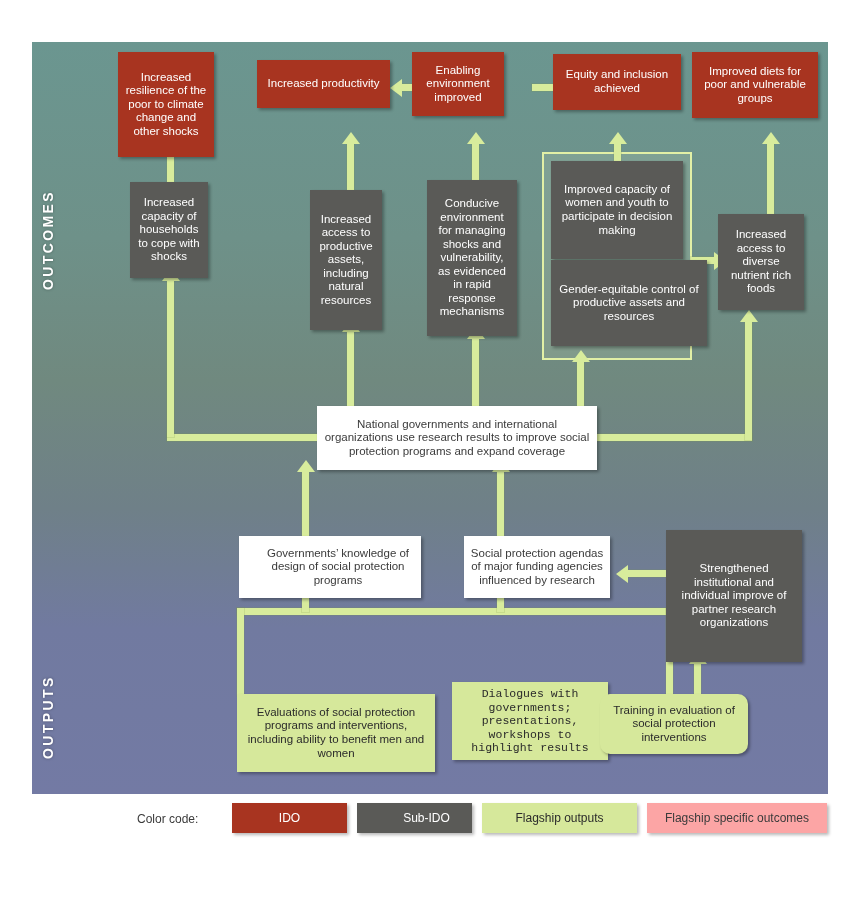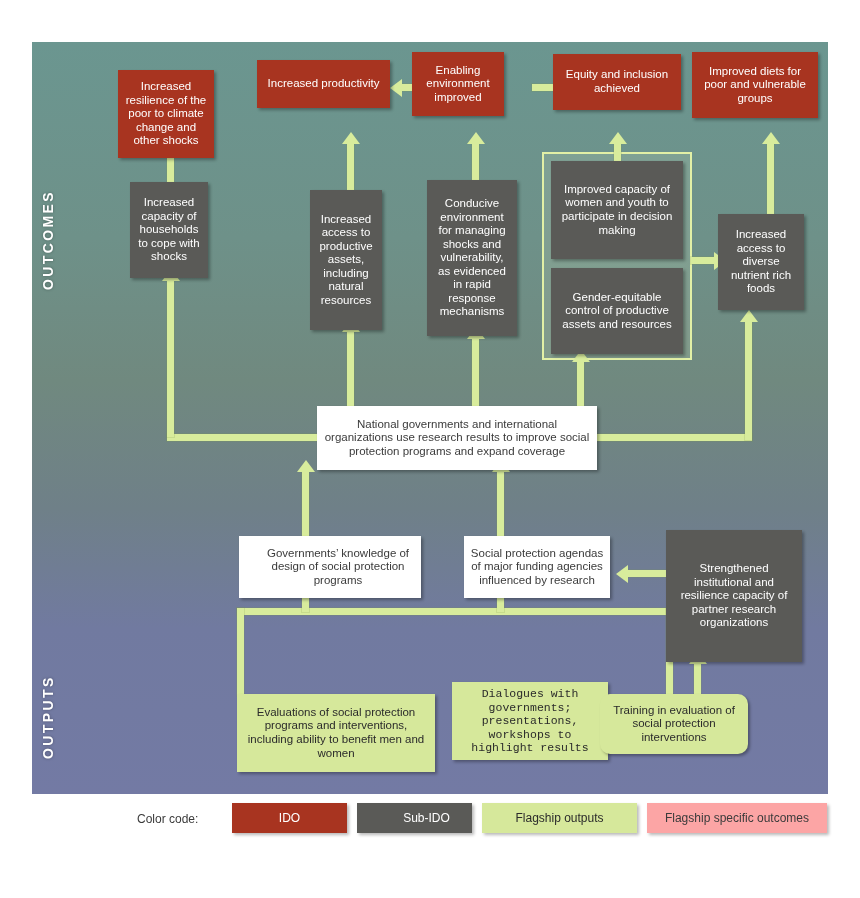--- a/index.html
+++ b/index.html
@@ -131,43 +131,43 @@
     <div class="vline" style="left:270px;top:538px;height:32px;"></div>
     <div class="arrow-up" style="left:265px;top:528px;"></div>
     <div class="vline" style="left:465px;top:538px;height:32px;"></div>
     <div class="arrow-up" style="left:460px;top:528px;"></div>
 
     <div class="vline" style="left:662px;top:620px;height:36px;"></div>
     <div class="arrow-up" style="left:657px;top:610px;"></div>
 
     <div class="group-frame" style="left:510px;top:110px;width:150px;height:208px;"></div>
 
-    <div class="node ido" style="left:86px;top:28px;width:96px;height:88px;">Increased resilience of the poor to climate change and other shocks</div>
+    <div class="node ido" style="left:86px;top:10px;width:96px;height:105px;">Increased resilience of the poor to climate change and other shocks</div>
 
     <div class="node ido" style="left:225px;top:18px;width:133px;height:48px;">Increased productivity</div>
 
     <div class="node ido" style="left:380px;top:10px;width:92px;height:64px;">Enabling environment improved</div>
 
     <div class="node ido" style="left:521px;top:12px;width:128px;height:56px;">Equity and inclusion achieved</div>
 
     <div class="node ido" style="left:660px;top:10px;width:126px;height:66px;">Improved diets for poor and vulnerable groups</div>
 
     <div class="node subido" style="left:98px;top:140px;width:78px;height:96px;">Increased capacity of households to cope with shocks</div>
 
     <div class="node subido" style="left:278px;top:148px;width:72px;height:140px;">Increased access to productive assets, including natural resources</div>
 
     <div class="node subido" style="left:395px;top:138px;width:90px;height:156px;">Conducive environment for managing shocks and vulnerability, as evidenced in rapid response mechanisms</div>
 
     <div class="node subido" style="left:519px;top:119px;width:132px;height:98px;">Improved capacity of women and youth to participate in decision making</div>
 
-    <div class="node subido" style="left:519px;top:226px;width:132px;height:86px;">Gender-equitable control of productive assets and resources</div>
+    <div class="node subido" style="left:519px;top:218px;width:156px;height:86px;">Gender-equitable control of productive assets and resources</div>
 
     <div class="node subido" style="left:686px;top:172px;width:86px;height:96px;">Increased access to diverse nutrient rich foods</div>
 
-    <div class="node subido" style="left:634px;top:488px;width:136px;height:132px;">Strengthened institutional and resilience capacity of partner research organizations</div>
+    <div class="node subido" style="left:634px;top:488px;width:136px;height:132px;">Strengthened institutional and individual improve of partner research organizations</div>
 
     <div class="node flagship-spec" style="left:285px;top:364px;width:280px;height:64px;">National governments and international organizations use research results to improve social protection programs and expand coverage</div>
 
     <div class="node flagship-spec" style="left:207px;top:494px;width:182px;height:62px;padding-left:22px;">Governments’ knowledge of design of social protection programs</div>
 
     <div class="node flagship-spec" style="left:403px;top:494px;width:146px;height:62px;margin-left:29px;">Social protection agendas of major funding agencies influenced by research</div>
 
     <div class="node flagship-out" style="left:205px;top:652px;width:198px;height:78px;">Evaluations of social protection programs and interventions, including ability to benefit men and women</div>
 
     <div class="node flagship-out" style="left:420px;top:640px;width:156px;height:78px;font-family:Liberation Mono, monospace;">Dialogues with governments; presentations, workshops to highlight results</div>

